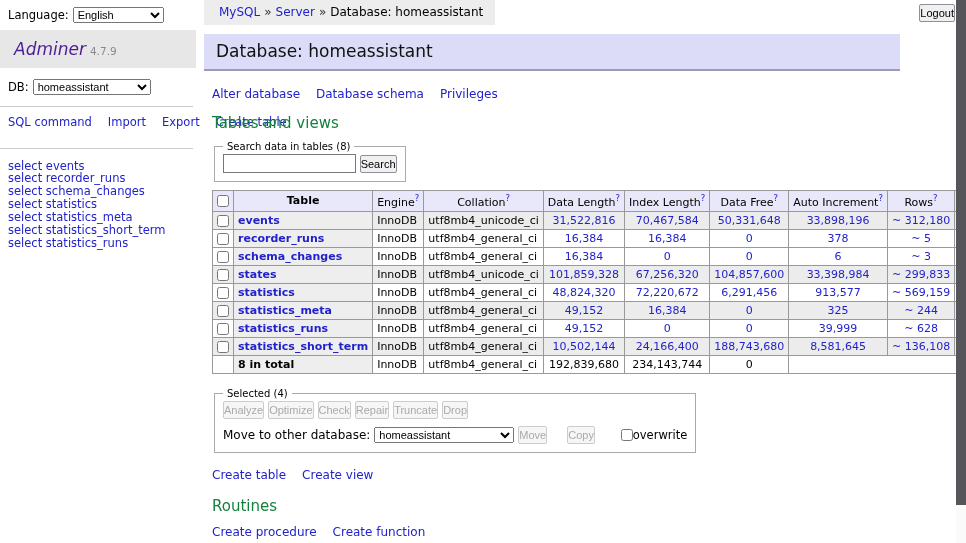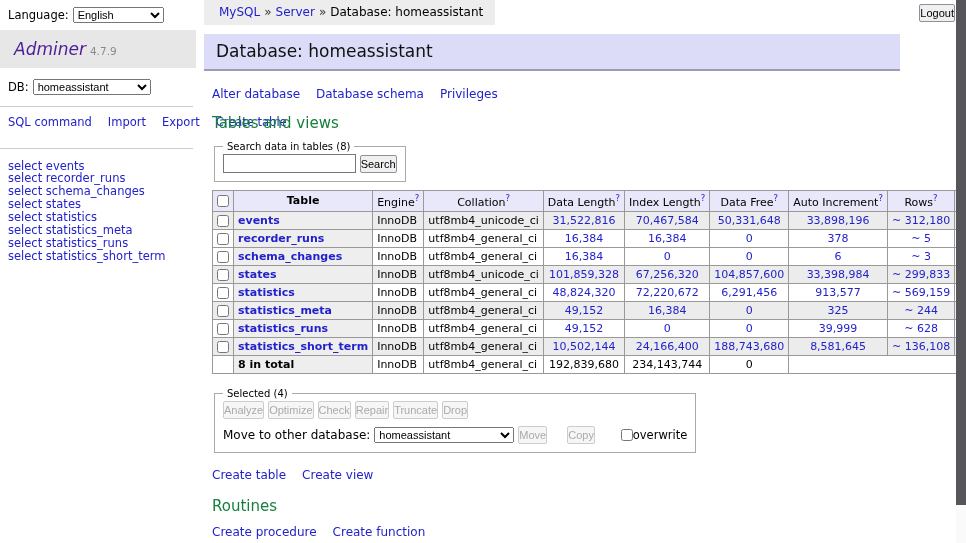--- a/index.html
+++ b/index.html
@@ -84,25 +84,24 @@
   <div class="db-row">
     <span>DB:</span><select><option>homeassistant</option></select>
   </div>
   <div class="side-hr"></div>
   <div id="side-actions"><a class="lnk" href="#">SQL command</a><a class="lnk" href="#">Import</a><a class="lnk" href="#">Export</a><a class="lnk" href="#">Create table</a></div>
   <div class="side-hr"></div>
   <div id="table-list">
       <a class="lnk" href="#">select events</a>
       <a class="lnk" href="#">select recorder_runs</a>
       <a class="lnk" href="#">select schema_changes</a>
-      <a class="lnk" href="#">select states</a>
       <a class="lnk" href="#">select statistics</a>
       <a class="lnk" href="#">select statistics_meta</a>
+      <a class="lnk" href="#">select statistics_short_term</a>
       <a class="lnk" href="#">select statistics_runs</a>
-      <a class="lnk" href="#">select statistics_short_term</a>
     </div>
 </div>
 
 <div id="main">
   <div id="breadcrumb"><a class="lnk" href="#">MySQL</a><span class="sep">»</span><a class="lnk" href="#">Server</a><span class="sep">»</span><span>Database: homeassistant</span></div>
 
   <div id="page-title">Database: homeassistant</div>
 
   <div class="links-row" id="top-links"><a class="lnk" href="#">Alter database</a><a class="lnk" href="#">Database schema</a><a class="lnk" href="#">Privileges</a></div>
 

